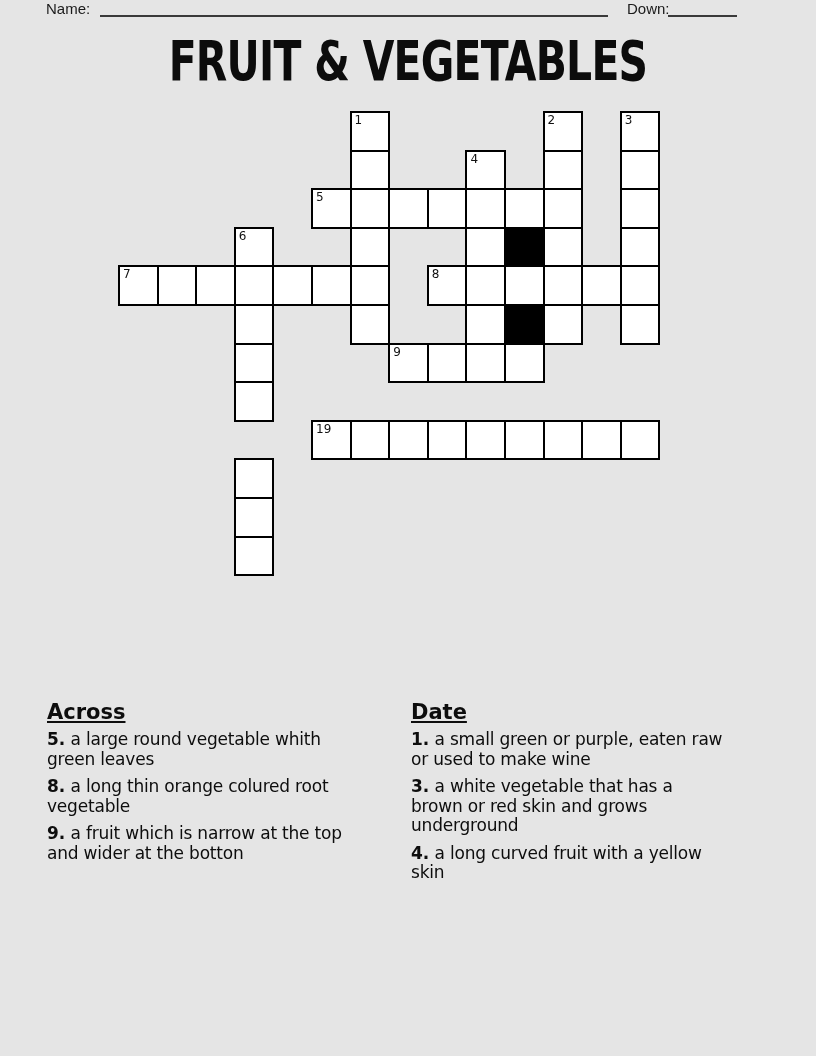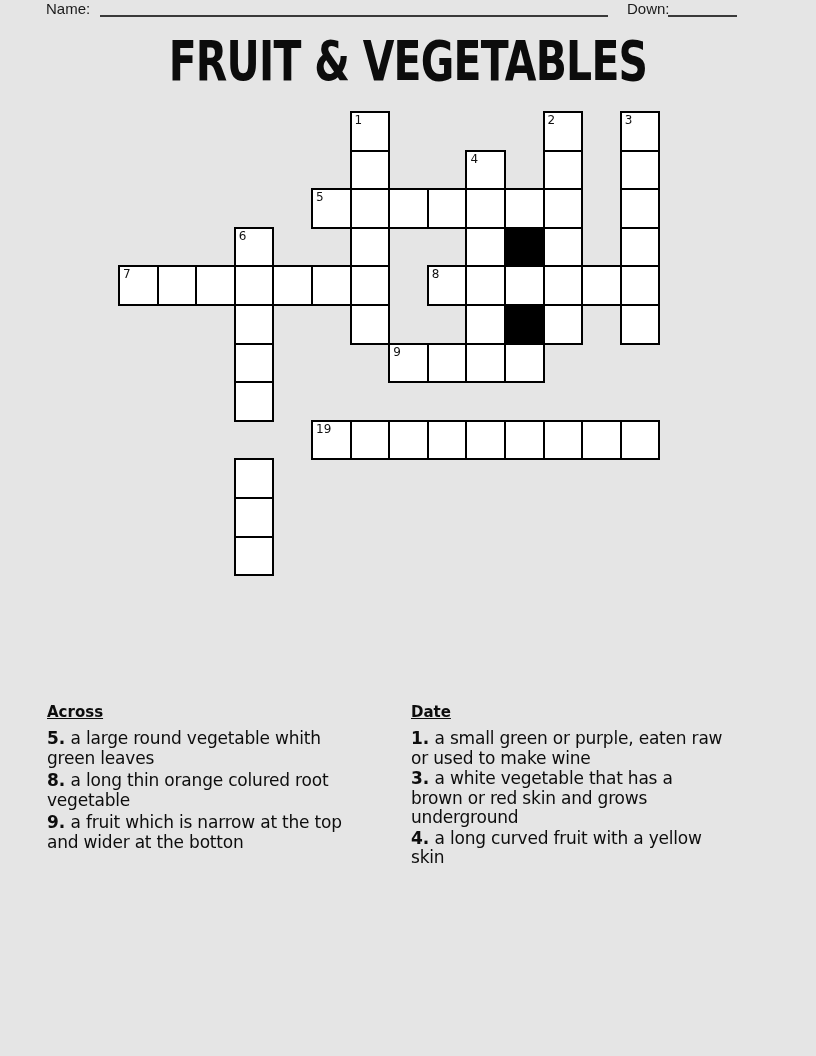--- a/index.html
+++ b/index.html
@@ -17,23 +17,23 @@
     transform:scaleX(0.73);color:#0c0c0c;white-space:nowrap;}
   
   .grid{position:absolute;left:0;top:0;width:100%;height:100%;}
   .cell{position:absolute;box-sizing:border-box;border:2px solid #000;background:#fff;}
   .cell.black{background:#000;}
   .cell .num{display:block;font-size:12px;line-height:12px;padding:1px 0 0 3px;color:#111;}
   
   .clues-col{position:absolute;top:702px;color:#0d0d0d;}
   .clues-col.across{left:47px;width:362px;}
   .clues-col.down{left:411px;width:398px;}
-  .clues-heading{font-size:15px;line-height:20px;font-weight:bold;
+  .clues-heading{font-size:21px;line-height:20px;font-weight:bold;
     text-decoration:underline;margin:0 0 7px 0;}
-  .clue{font-size:17px;line-height:19.5px;letter-spacing:-0.2px;margin:0 0 3px 0;}
+  .clue{font-size:17px;line-height:19.5px;letter-spacing:-0.2px;margin:8px 0 3px 0;}
   .clues-col.down .clue{margin-bottom:1px;}
   .clue b{letter-spacing:0;}
 </style>
 </head>
 <body>
 
 <div class="page">
 
   <span class="hdr-label" style="left:46px;">Name:</span>
   <div class="hdr-line" style="left:100px;width:508px;"></div>

